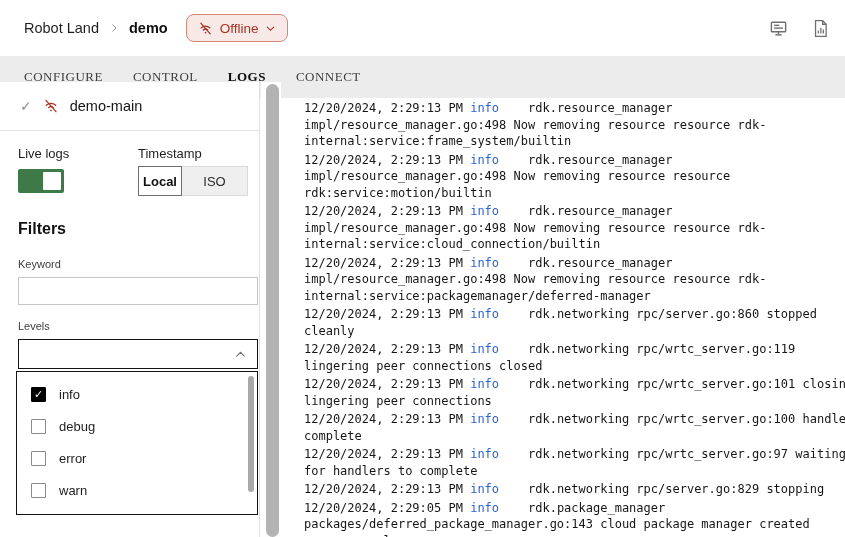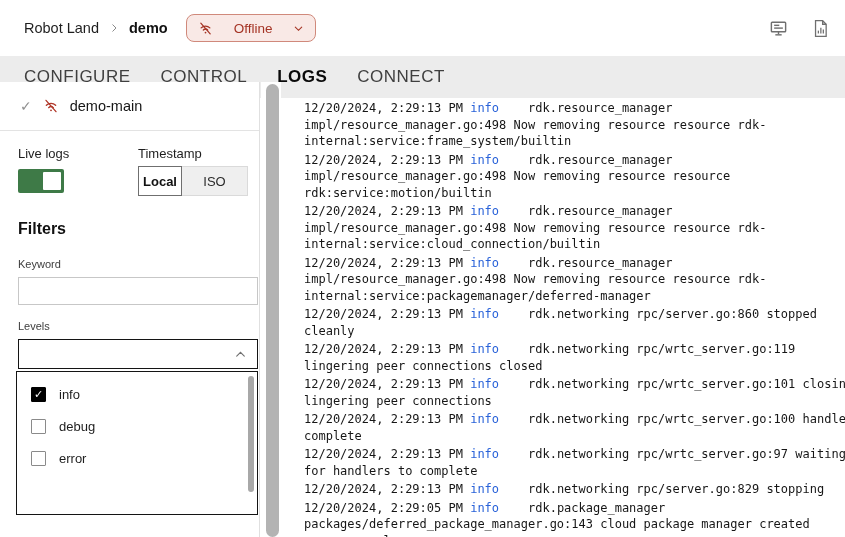--- a/index.html
+++ b/index.html
@@ -5,33 +5,33 @@
   * { box-sizing: border-box; margin: 0; padding: 0; }
   html, body { width: 845px; height: 537px; overflow: hidden; }
   body { font-family: "Liberation Sans", sans-serif; background: #ffffff; color: #1e1e1e; position: relative; }
 
   
   .header { height: 56px; display: flex; align-items: center; padding: 0 16px 0 24px; background: #fff; }
   .breadcrumb { display: flex; align-items: center; font-size: 14.5px; }
   .crumb-root { color: #1e1e1e; cursor: pointer; }
   .crumb-sep { margin: 0 9px; display: flex; align-items: center; color: #8a8a8a; }
   .crumb-current { font-weight: bold; color: #111; }
-  .status-badge { margin-left: 18px; height: 28px; display: inline-flex; align-items: center; gap: 21px;
+  .status-badge { margin-left: 18px; height: 28px; display: inline-flex; align-items: center; gap: 7px;
       padding: 0 11px; border-radius: 8px; background: #f9e9e6; border: 1px solid #d0897b; color: #a53425;
       font-size: 13.5px; cursor: pointer; }
   .header-right { margin-left: auto; display: flex; align-items: center; }
   .save-btn { height: 30px; padding: 0 12px; background: #fff; border: 1px solid #d9d9d9; border-radius: 2px;
       font-size: 13.5px; display: inline-flex; align-items: center; gap: 8px; cursor: pointer; font-family: "Liberation Sans", sans-serif; }
   .save-label { color: #1e1e1e; }
   .save-shortcut { color: #a3a3a3; font-size: 13px; }
   .hdr-icon { margin-left: 24px; color: #6f6f6f; cursor: pointer; display: flex; align-items: center; }
 
   
   .tabbar { height: 42px; background: #ececec; display: flex; align-items: center; padding-left: 24px; gap: 30px; }
-  .tab { font-family: Liberation Sans, sans-serif; font-size: 17px; letter-spacing: 0.5px; color: #3f3f3f; cursor: pointer; }
+  .tab { font-family: Liberation Serif, serif; font-size: 13px; letter-spacing: 0.5px; color: #3f3f3f; cursor: pointer; }
   .tab.active { color: #0a0a0a; font-weight: bold; }
 
   
   .content { position: absolute; top: 82px; left: 0; right: 0; bottom: 0; }
 
   .sidebar { position: absolute; left: 0; top: 0; bottom: 0; width: 260px; background: #fff; border-right: 1px solid #e0e0e0; }
   .machine-row { position: absolute; left: 0; right: 0; top: 0; height: 49px; border-bottom: 1px solid #e3e3e3;
       display: flex; align-items: center; padding-left: 20px; gap: 11px; cursor: pointer; }
   .machine-check { color: #8f8f8f; font-size: 14px; }
   .machine-name { font-size: 14.5px; color: #161616; }
@@ -184,20 +184,24 @@
           <span class="level-label">info</span>
         </div>
         <div class="level-row">
           <span class="cbx"></span>
           <span class="level-label">debug</span>
         </div>
         <div class="level-row">
           <span class="cbx"></span>
           <span class="level-label">error</span>
         </div>
+        <div class="level-row">
+          <span class="cbx"></span>
+          <span class="level-label">warn</span>
+        </div>
       </div>
   </aside>
 
   <div class="v-scrollbar">
     <div class="v-thumb"></div>
   </div>
 
   <main class="logpane">
     <div class="loglist" id="loglist"><div class="log-entry"><span>12/20/2024, 2:29:13 PM </span><span class="log-level">info</span><span>    rdk.resource_manager impl/resource_manager.go:498 Now removing resource resource rdk-internal:service:frame_system/builtin</span></div><div class="log-entry"><span>12/20/2024, 2:29:13 PM </span><span class="log-level">info</span><span>    rdk.resource_manager impl/resource_manager.go:498 Now removing resource resource rdk:service:motion/builtin</span></div><div class="log-entry"><span>12/20/2024, 2:29:13 PM </span><span class="log-level">info</span><span>    rdk.resource_manager impl/resource_manager.go:498 Now removing resource resource rdk-internal:service:cloud_connection/builtin</span></div><div class="log-entry"><span>12/20/2024, 2:29:13 PM </span><span class="log-level">info</span><span>    rdk.resource_manager impl/resource_manager.go:498 Now removing resource resource rdk-internal:service:packagemanager/deferred-manager</span></div><div class="log-entry"><span>12/20/2024, 2:29:13 PM </span><span class="log-level">info</span><span>    rdk.networking rpc/server.go:860 stopped cleanly</span></div><div class="log-entry"><span>12/20/2024, 2:29:13 PM </span><span class="log-level">info</span><span>    rdk.networking rpc/wrtc_server.go:119 lingering peer connections closed</span></div><div class="log-entry"><span>12/20/2024, 2:29:13 PM </span><span class="log-level">info</span><span>    rdk.networking rpc/wrtc_server.go:101 closing lingering peer connections</span></div><div class="log-entry"><span>12/20/2024, 2:29:13 PM </span><span class="log-level">info</span><span>    rdk.networking rpc/wrtc_server.go:100 handlers complete</span></div><div class="log-entry"><span>12/20/2024, 2:29:13 PM </span><span class="log-level">info</span><span>    rdk.networking rpc/wrtc_server.go:97 waiting for handlers to complete</span></div><div class="log-entry"><span>12/20/2024, 2:29:13 PM </span><span class="log-level">info</span><span>    rdk.networking rpc/server.go:829 stopping</span></div><div class="log-entry"><span>12/20/2024, 2:29:05 PM </span><span class="log-level">info</span><span>    rdk.package_manager packages/deferred_package_manager.go:143 cloud package manager created asyncronously</span></div></div>
   </main>

